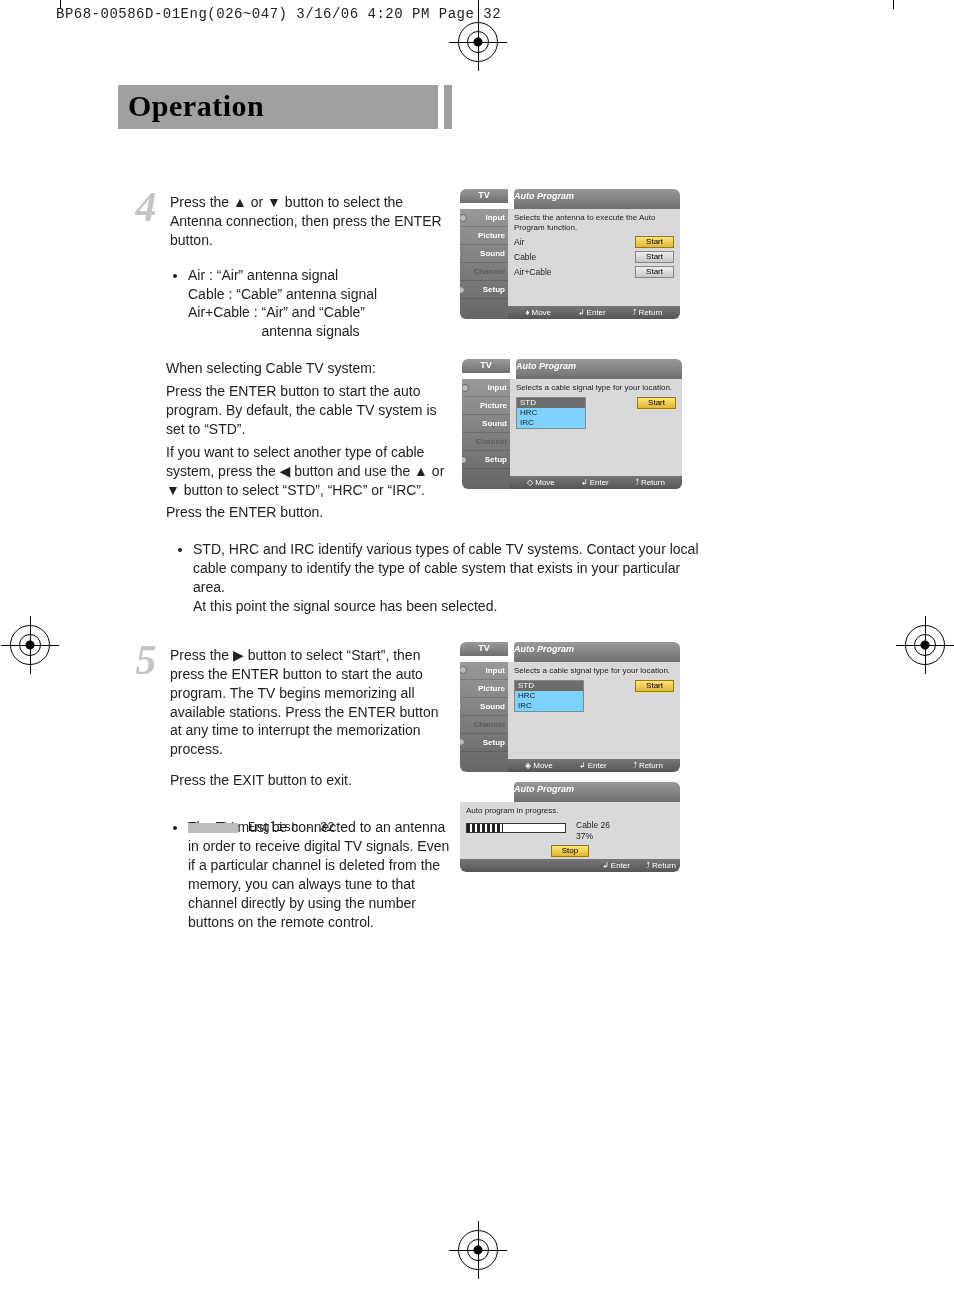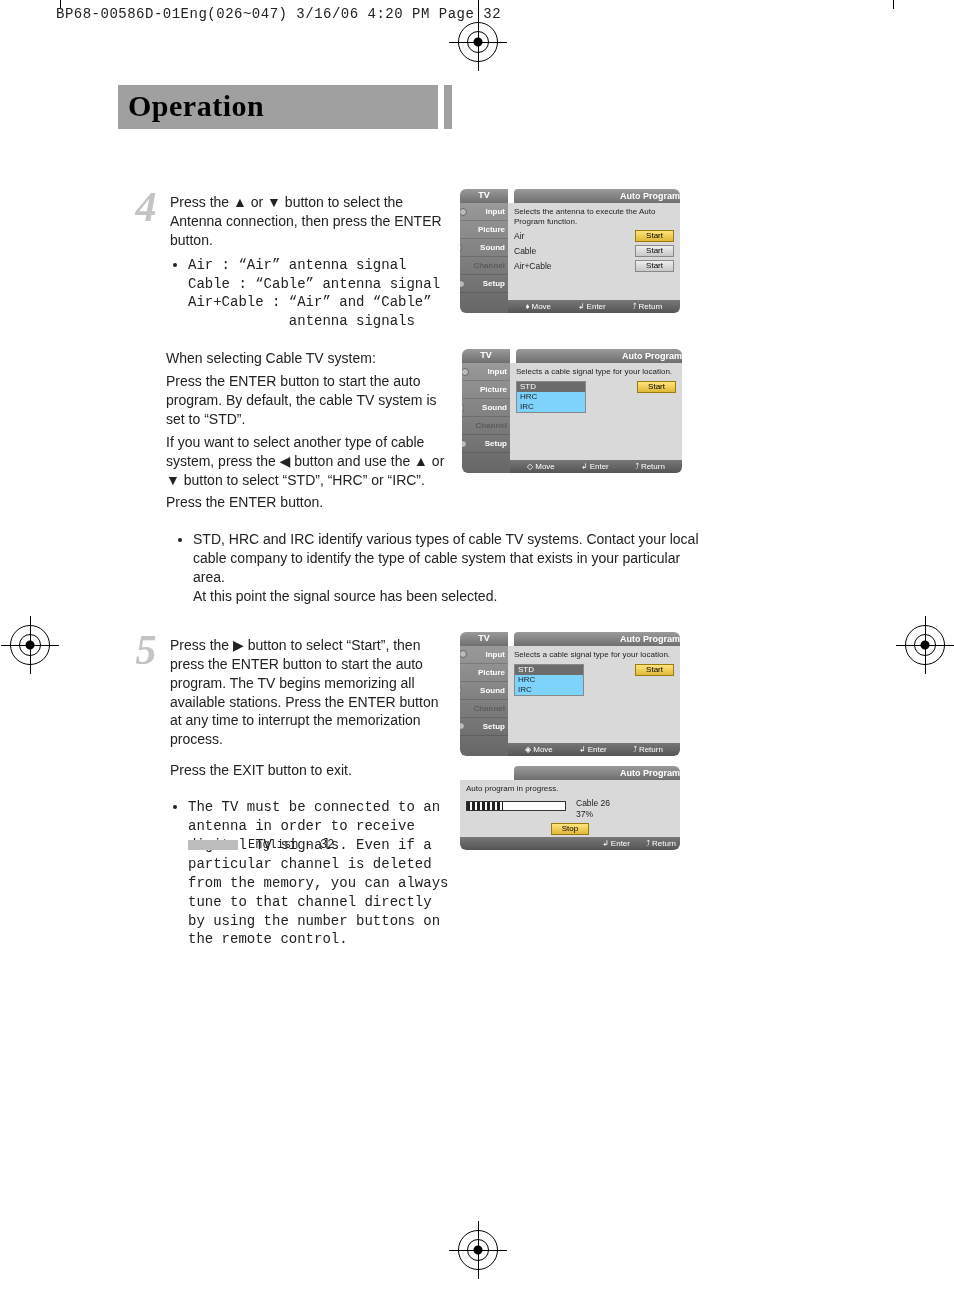--- a/index.html
+++ b/index.html
@@ -91,21 +91,21 @@
     text-align: center;
     flex-shrink: 0;
   }
   .step-text {
     flex: 1;
     padding-top: 4px;
     font-size: 14px;
     line-height: 1.35;
     max-width: 280px;
   }
-  .step-text ul { list-style: disc; padding-left: 18px; margin-top: 6px; font-family: Liberation Mono, monospace; }
+  .step-text ul { list-style: disc; padding-left: 18px; margin-top: 16px; }
   .step-text p { margin-bottom: 4px; }
 
   
   .osd {
     width: 220px;
     font-size: 9px;
     border-radius: 6px;
     overflow: hidden;
     flex-shrink: 0;
     margin-left: 6px;
@@ -119,25 +119,26 @@
     width: 48px;
     height: 14px;
     font-size: 9px;
     text-align: center;
   }
   .osd-gap { width: 6px; }
   .osd-header {
     flex: 1;
     background: linear-gradient(#9a9a9a,#6f6f6f);
     color: #fff; font-weight: bold;
-    text-align: right;
+    text-align: left;
     padding: 1px 0;
     border-radius: 4px 4px 0 0;
-    height: 14px;
+    height: 20px;
     line-height: 12px;
+    font-style: italic;
   }
   .osd-body { display: flex; }
   .osd-sidebar {
     width: 48px;
     background: linear-gradient(#999,#666);
     border-radius: 0 0 0 6px;
     overflow: hidden;
   }
   .osd-side-item {
     color: #fff;

